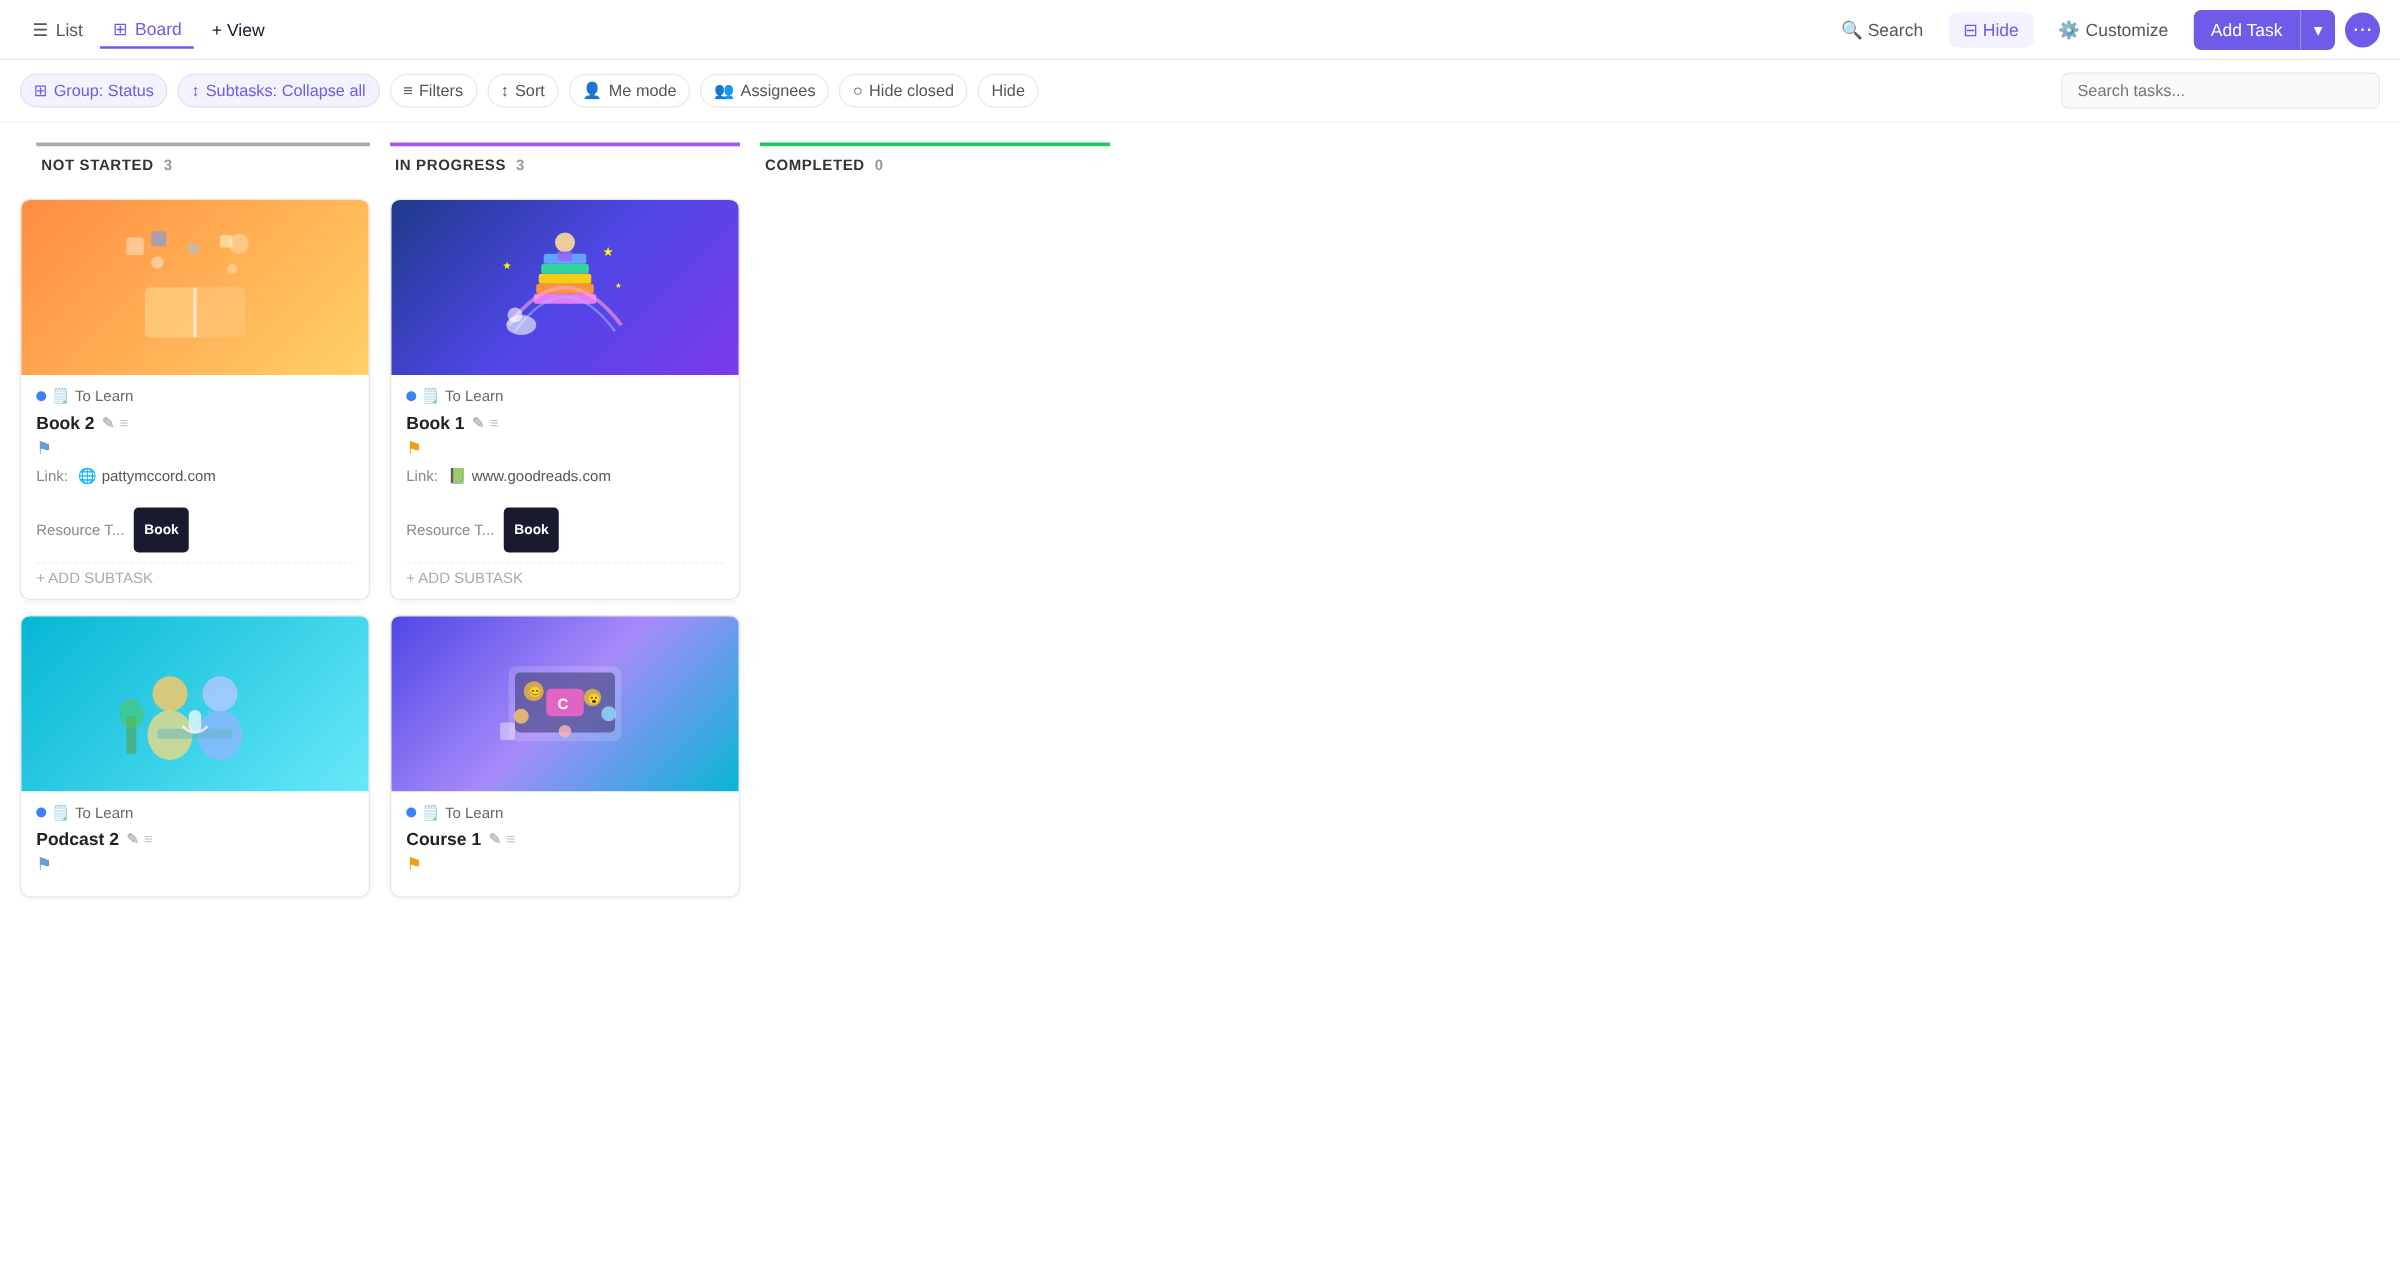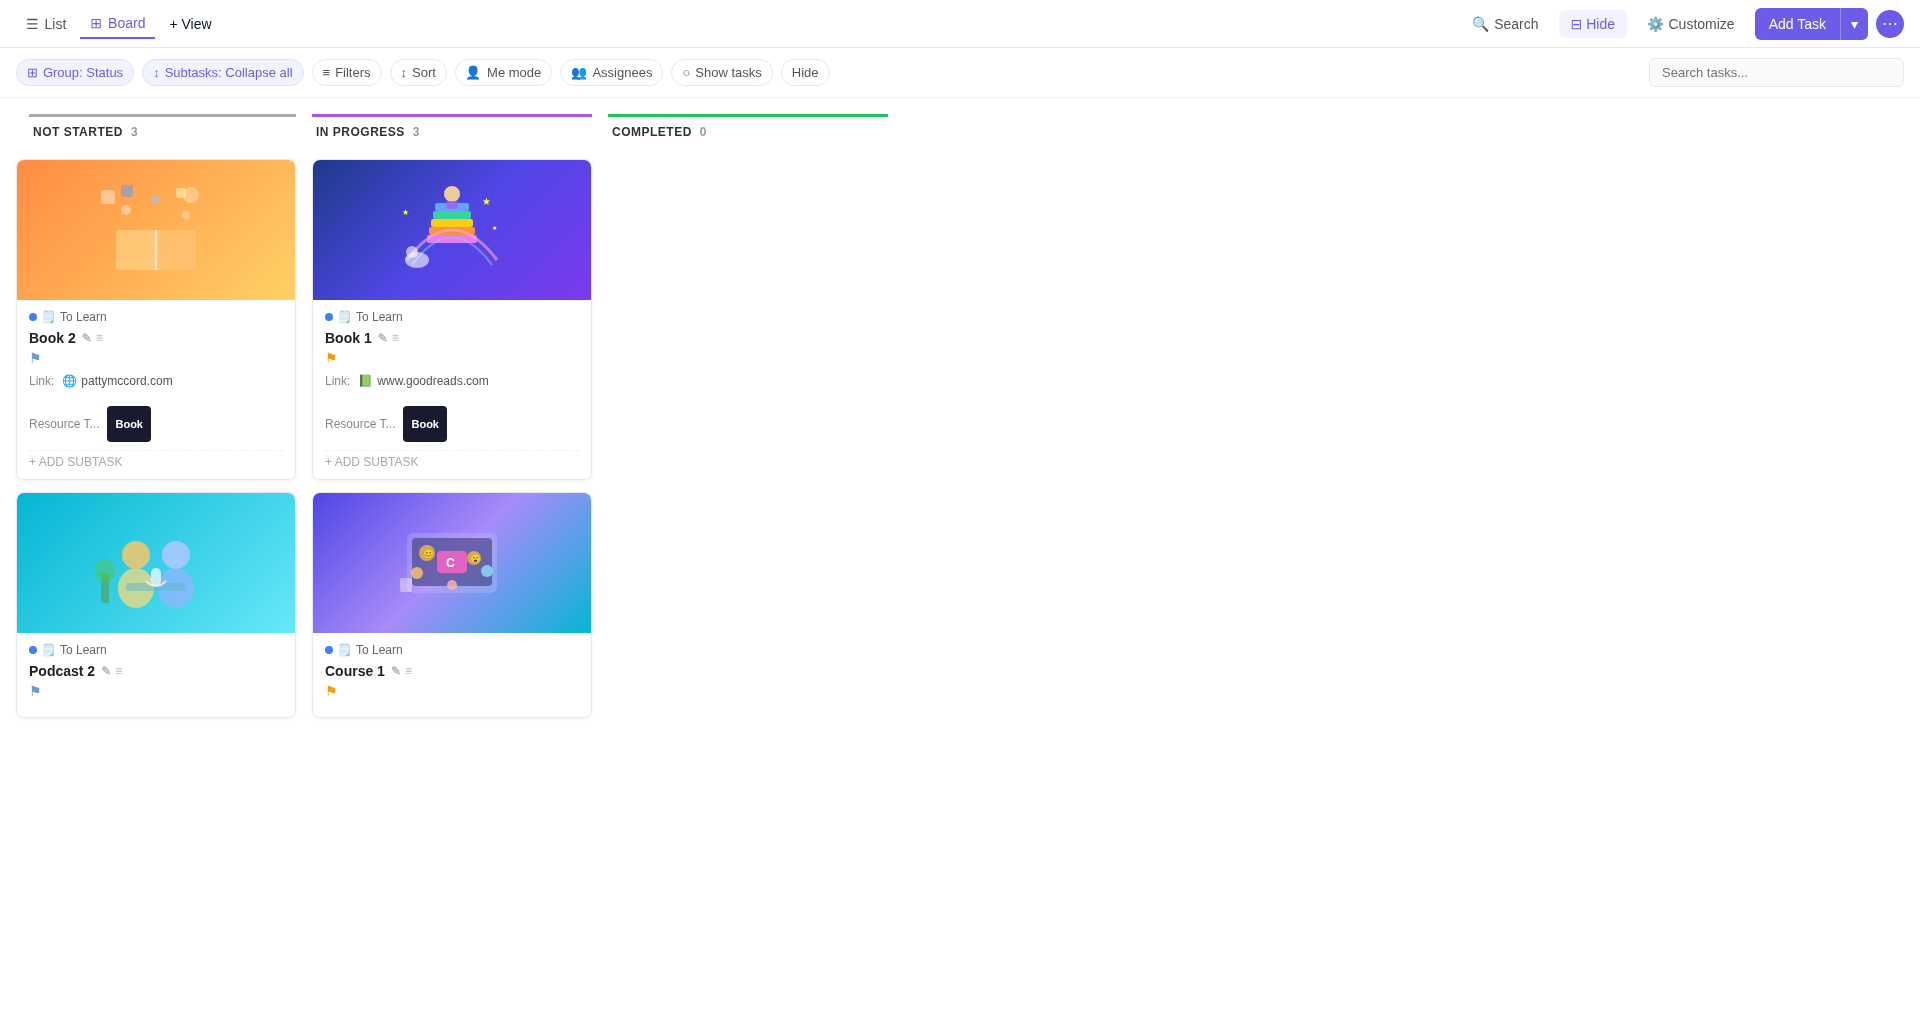--- a/index.html
+++ b/index.html
@@ -224,21 +224,21 @@
     <div class="chip chip-plain">
       <span>👤</span>
       <span>Me mode</span>
     </div>
     <div class="chip chip-plain">
       <span>👥</span>
       <span>Assignees</span>
     </div>
     <div class="chip chip-plain">
       <span>○</span>
-      <span>Show tasks</span>
+      <span>Hide closed</span>
     </div>
     <div class="chip chip-plain">
       <span>Hide</span>
     </div>
   </div>
   <input class="toolbar-search" type="text" placeholder="Search tasks..." style="">
 </div>
 
 <div class="board">
 

